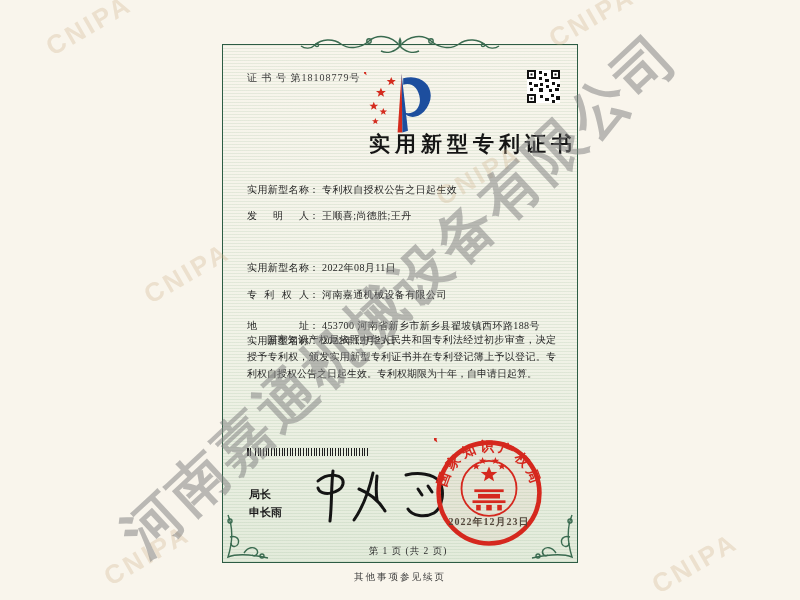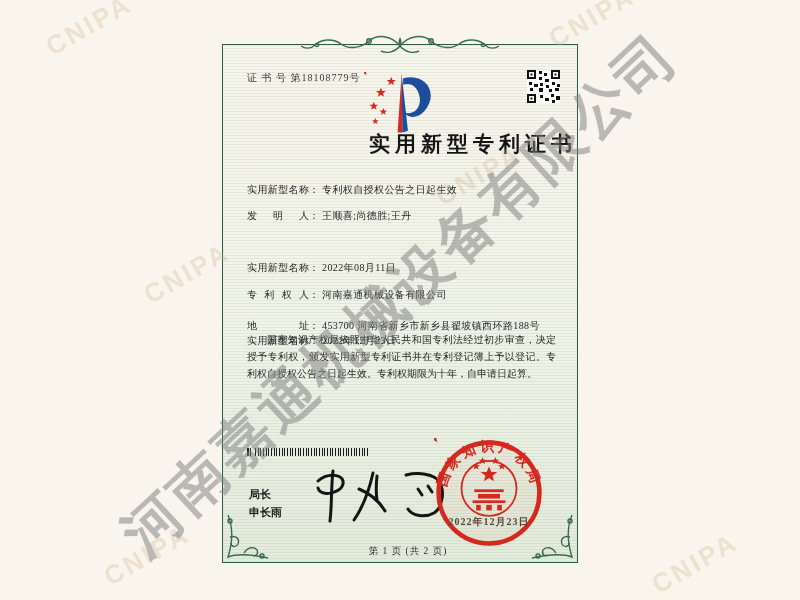--- a/index.html
+++ b/index.html
@@ -234,20 +234,21 @@
         </defs>
       <text font-size="15" font-weight="bold" fill="#d5281e" letter-spacing="4" font-family="'Liberation Serif','DejaVu Serif',serif">
         <textPath href="#sealarc" startOffset="50%" text-anchor="middle">国家知识产权局</textPath>
       </text>
     </svg>
     <div class="seal-date">2022年12月23日</div>
 
     <div class="page-num">第 1 页 (共 2 页)</div>
   </div>
 
+  <div class="footer-note">其他事项参见续页</div>
 
   <span class="wm-cnipa" style="left:42px;top:10px">CNIPA</span>
   <span class="wm-cnipa" style="left:545px;top:2px">CNIPA</span>
   <span class="wm-cnipa" style="left:432px;top:160px">CNIPA</span>
   <span class="wm-cnipa" style="left:140px;top:258px">CNIPA</span>
   <span class="wm-cnipa" style="left:100px;top:540px">CNIPA</span>
   <span class="wm-cnipa" style="left:648px;top:548px">CNIPA</span>
 
   <div class="wm-company">河南嘉通机械设备有限公司</div>
 

